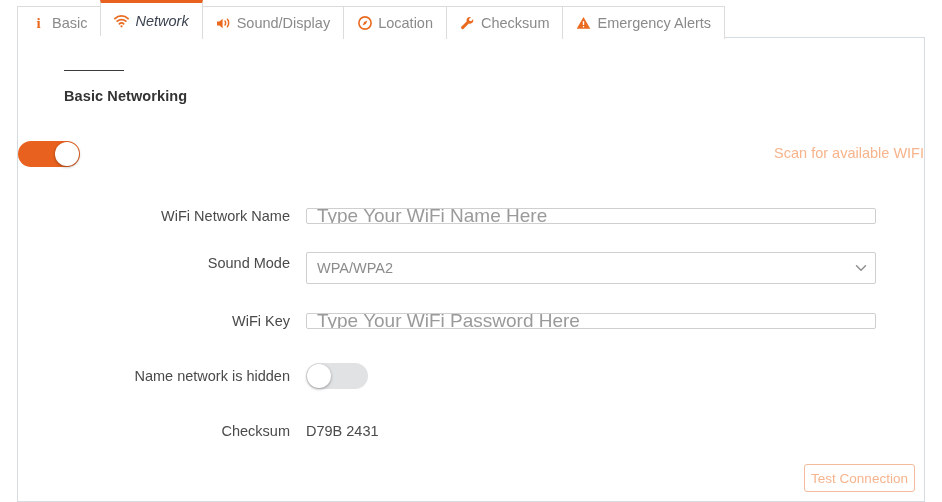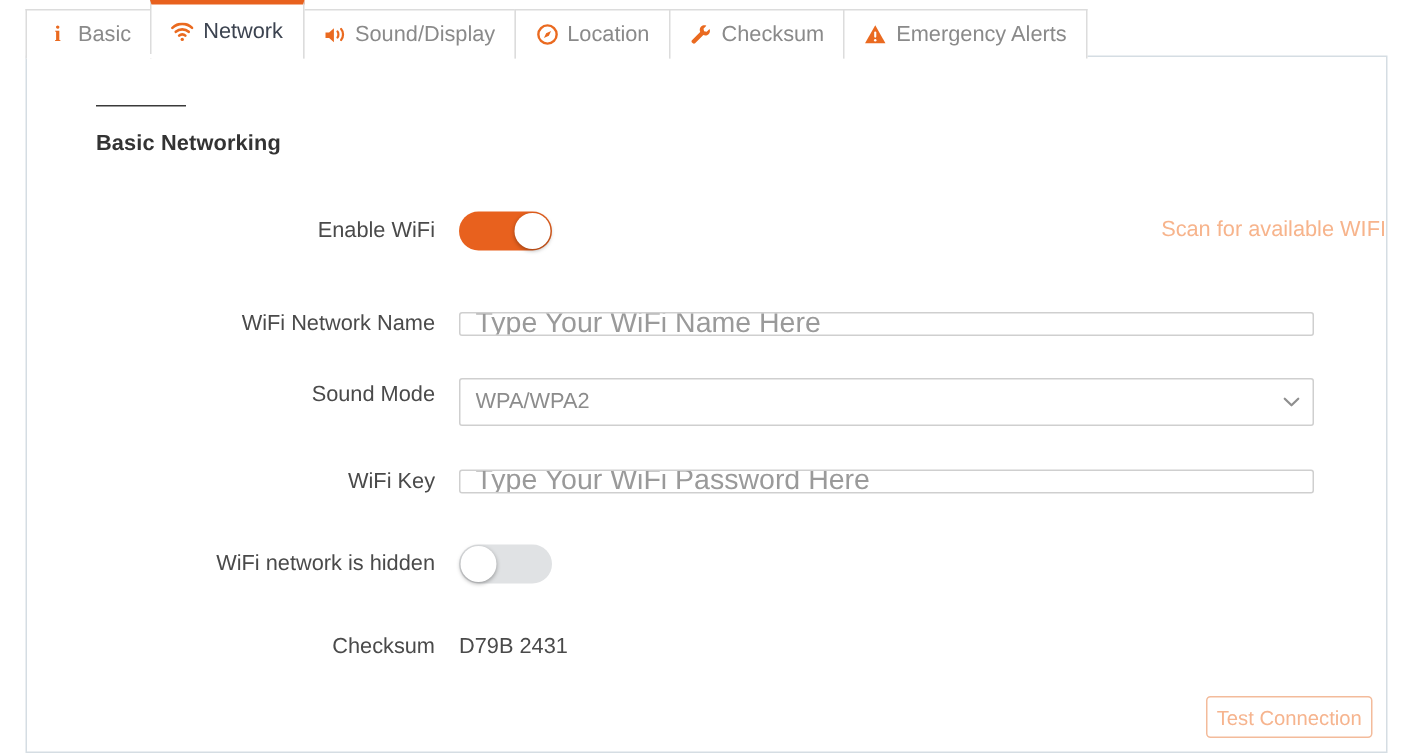--- a/index.html
+++ b/index.html
@@ -52,20 +52,21 @@
   }
   .tab.active {
     height: 39px;
     color: #3c4350;
     background: #ffffff;
     border-top: 3px solid #e8611e;
     border-left: 1px solid #dcdcdc;
     border-right: 1px solid #dcdcdc;
     z-index: 6;
     font-weight: 400;
+    font-style: italic;
   }
   .tab .ticon {
     display: inline-flex;
     align-items: center;
     justify-content: center;
     width: 15px;
     height: 15px;
     color: #ea6a20;
     flex: 0 0 auto;
   }
@@ -344,21 +345,20 @@
   </div>
 
   <div class="panel">
 
     <div class="section-rule"></div>
     <div class="section-title">Basic Networking</div>
 
     <div class="form">
 
       <div class="row" style="top:100px;">
-        <div class="row-label">Enable WiFi</div>
         <div class="row-field">
           <div class="toggle on">
             <div class="knob"></div>
           </div>
           <span class="scan-link">Scan for available WIFI</span>
         </div>
       </div>
 
       <div class="row" style="top:162px;">
         <div class="row-label">WiFi Network Name</div>
@@ -382,21 +382,21 @@
       </div>
 
       <div class="row" style="top:267px;">
         <div class="row-label">WiFi Key</div>
         <div class="row-field">
           <input class="text-input" type="text" placeholder="Type Your WiFi Password Here" value="" style="">
         </div>
       </div>
 
       <div class="row" style="top:322px;">
-        <div class="row-label">WiFi network is hidden</div>
+        <div class="row-label">Name network is hidden</div>
         <div class="row-field">
           <div class="toggle off">
             <div class="knob"></div>
           </div>
         </div>
       </div>
 
       <div class="row" style="top:377px;">
         <div class="row-label">Checksum</div>
         <div class="row-field">

